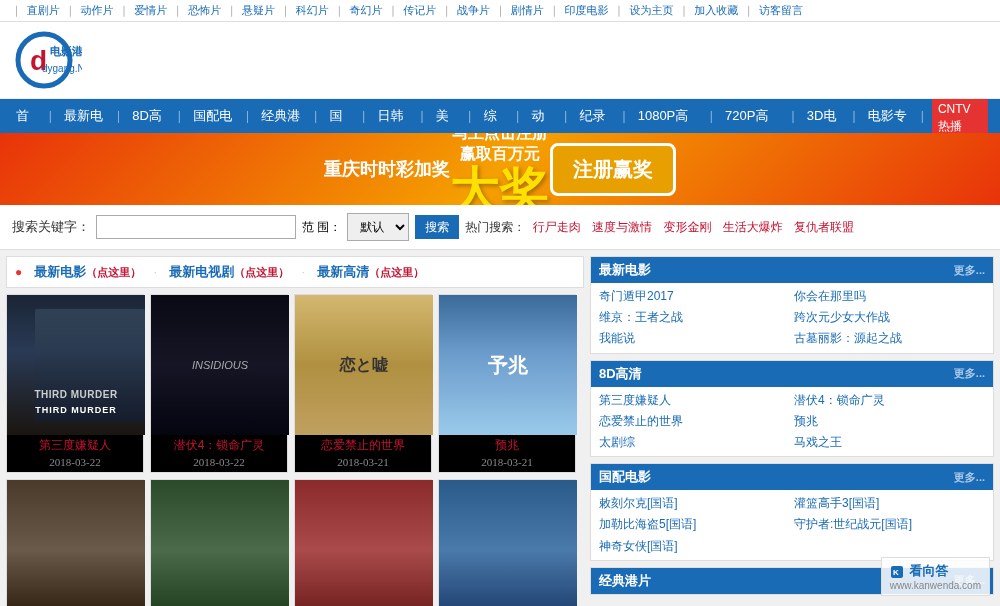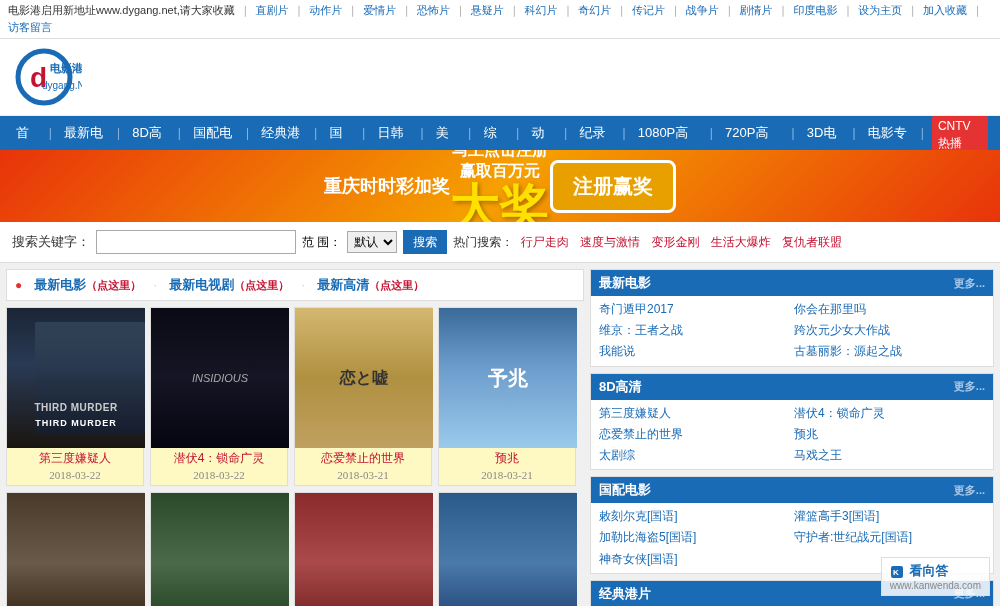--- a/index.html
+++ b/index.html
@@ -119,24 +119,24 @@
     }
     .search-bar label { font-size: 13px; color: #333; }
     .search-input {
       width: 200px;
       height: 24px;
       border: 1px solid #aaa;
       padding: 2px 4px;
       font-size: 12px;
     }
     .search-select {
-      height: 22px;
+      height: 28px;
       border: 1px solid #aaa;
       font-size: 12px;
-      padding: 0 2px;
+      padding: 0 8px;
     }
     .search-btn {
       background: #1a6bb5;
       color: #fff;
       border: none;
       padding: 3px 10px;
       cursor: pointer;
       font-size: 12px;
       height: 24px;
     }
@@ -176,21 +176,21 @@
     .tab-sep { color: #ccc; }
 
     
     .movie-grid {
       display: flex;
       flex-wrap: wrap;
       gap: 6px;
     }
     .movie-item {
       width: 138px;
-      background: #fef9c3;
+      background: #000000;
       border: 1px solid #ddd;
       text-align: center;
       padding-bottom: 4px;
     }
     .movie-poster {
       width: 138px;
       height: 140px;
       overflow: hidden;
       position: relative;
       background: #555;
@@ -312,21 +312,20 @@
     .watermark-logo {
       color: #1a6bb5;
       font-weight: bold;
       font-size: 13px;
     }
   </style>
 </head>
 <body>
 
 <div class="top-bar">
-  <span>电影港启用新地址www.dygang.net,请大家收藏</span>
   <span class="sep">｜</span>
   <a href="#">直剧片</a>
   <span class="sep">｜</span>
   <a href="#">动作片</a>
   <span class="sep">｜</span>
   <a href="#">爱情片</a>
   <span class="sep">｜</span>
   <a href="#">恐怖片</a>
   <span class="sep">｜</span>
   <a href="#">悬疑片</a>

